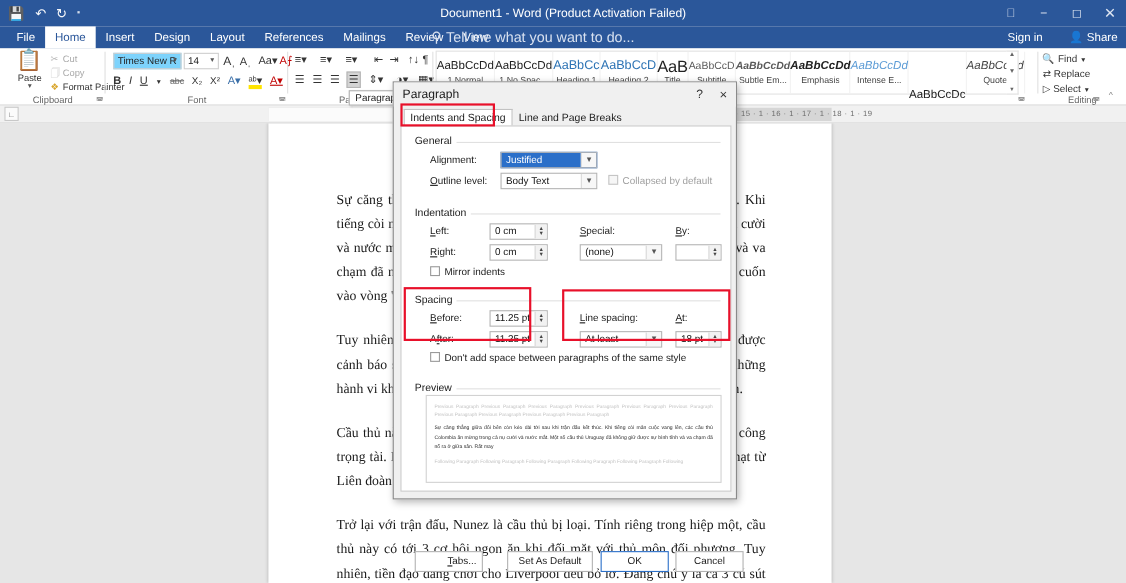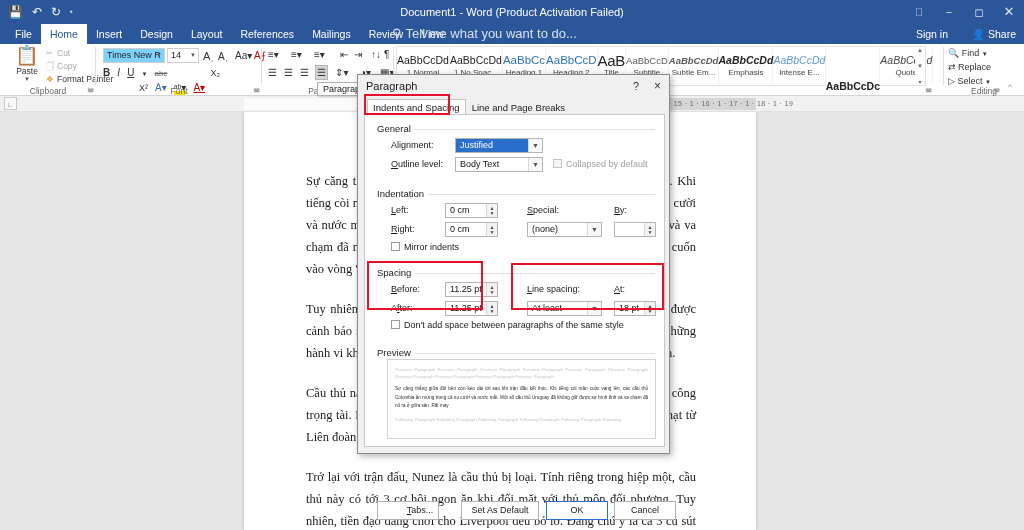--- a/index.html
+++ b/index.html
@@ -106,21 +106,21 @@
   .fico{
     position:absolute; font-size:10px; color:#333; line-height:14px;
   }
   .fico.big{ font-size:11px; }
   .frow2{ position:absolute; left:7px; top:22px; }
   .frow2 span{
     display:inline-block; font-size:10px; color:#333; margin-right:4px; line-height:14px;
   }
   .frow2 .u{ text-decoration:underline; }
   .frow2 .strike{ text-decoration:line-through; font-size:8px; color:#666; }
-  .frow2 .sub,.frow2 .sup{ font-size:9px;margin-left:36px; }
+  .frow2 .sub,.frow2 .sup{ font-size:9px; }
   .frow2 .ared{ color:#c00000; text-decoration:underline; text-decoration-color:#c00000;}
   .frow2 .ayel{ background:linear-gradient(to bottom,transparent 72%,#ffe400 72%); }
 
   
   .g-para{ left:262px; width:132px; }
   .pico{
     position:absolute; font-size:10px; color:#333; line-height:13px;
   }
   .pico.sel{ background:#d4d4d4; border:1px solid #b5b5b5; }
   .tooltip{
@@ -139,21 +139,21 @@
     width:54px; height:38px; display:flex; flex-direction:column;
     align-items:center; justify-content:center; border-right:1px solid #f2f2f2;
   }
   .stylecell .sp{ font-size:10.5px; line-height:13px; color:#222; white-space:nowrap; }
   .stylecell .sn{ font-size:8px; line-height:11px; color:#444; white-space:nowrap; overflow:hidden; }
   .sp.h1,.sp.h2{ color:#2e74b5; font-size:11.5px; }
   .sp.title{ font-size:15px; letter-spacing:-.3px; }
   .sp.sub,.sp.subem{ color:#5a5a5a; font-size:9.5px;}
   .sp.em{ font-style:italic; font-weight:bold; }
   .sp.intense{ color:#5b9bd5; font-style:italic; }
-  .sp.strong{ font-weight:bold;margin-top:40px; }
+  .sp.strong{ font-weight:normal;margin-top:40px; }
   .sp.quote{ font-style:italic; color:#444; }
   .sp.subem{ font-style:italic; font-weight:bold;}
   .stylescroll{
     position:absolute; right:18px; top:2px; width:11px; height:40px;
     border:1px solid #e2e2e2; border-left:none; background:#fff;
     display:flex; flex-direction:column; justify-content:space-between;
     align-items:center; font-size:6px; color:#666;
   }
 
   

